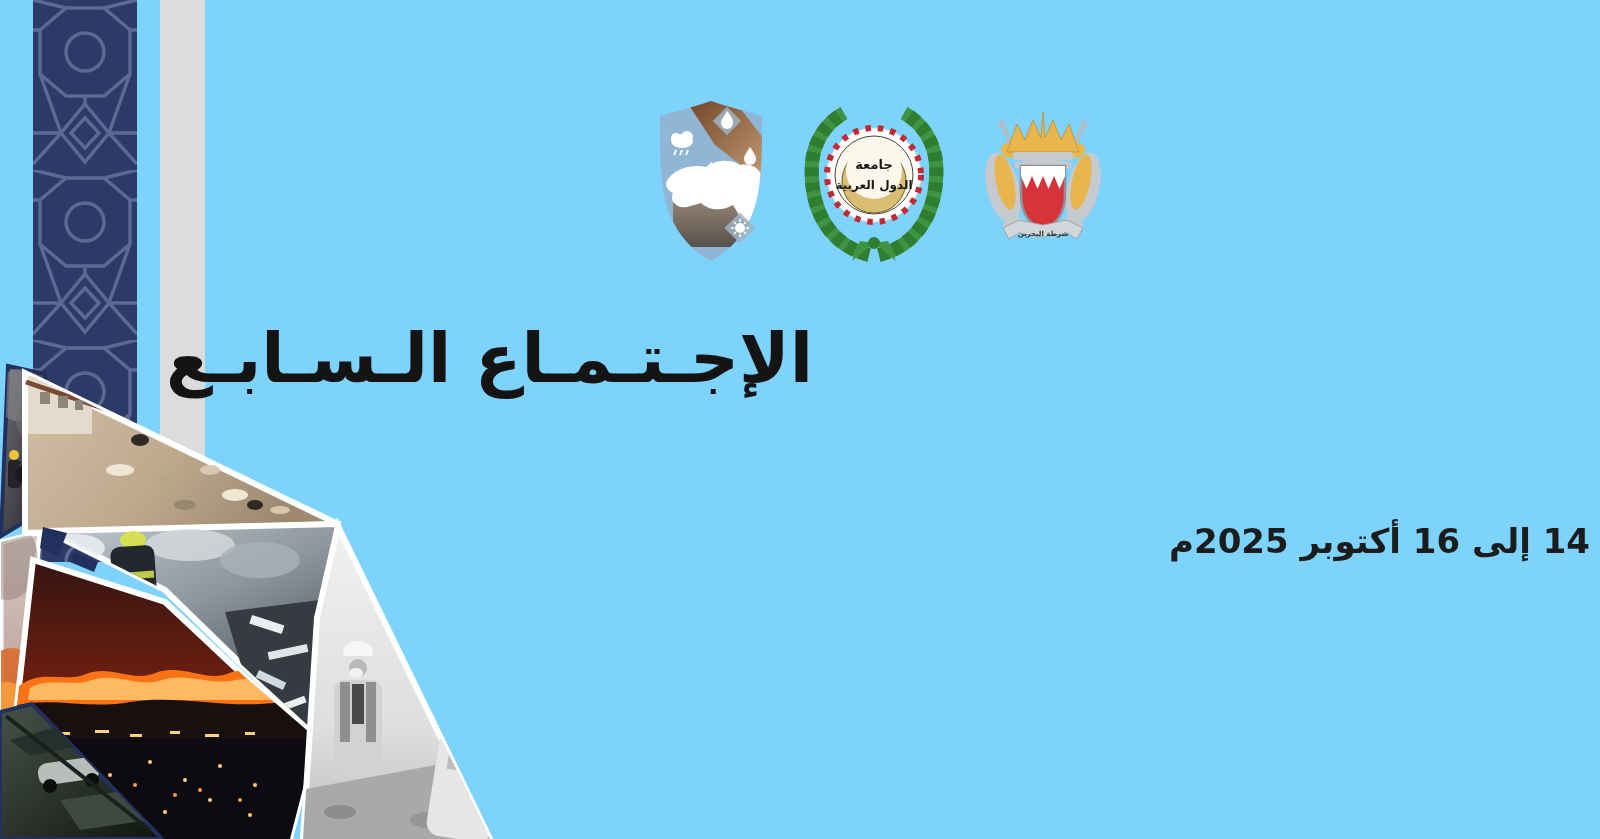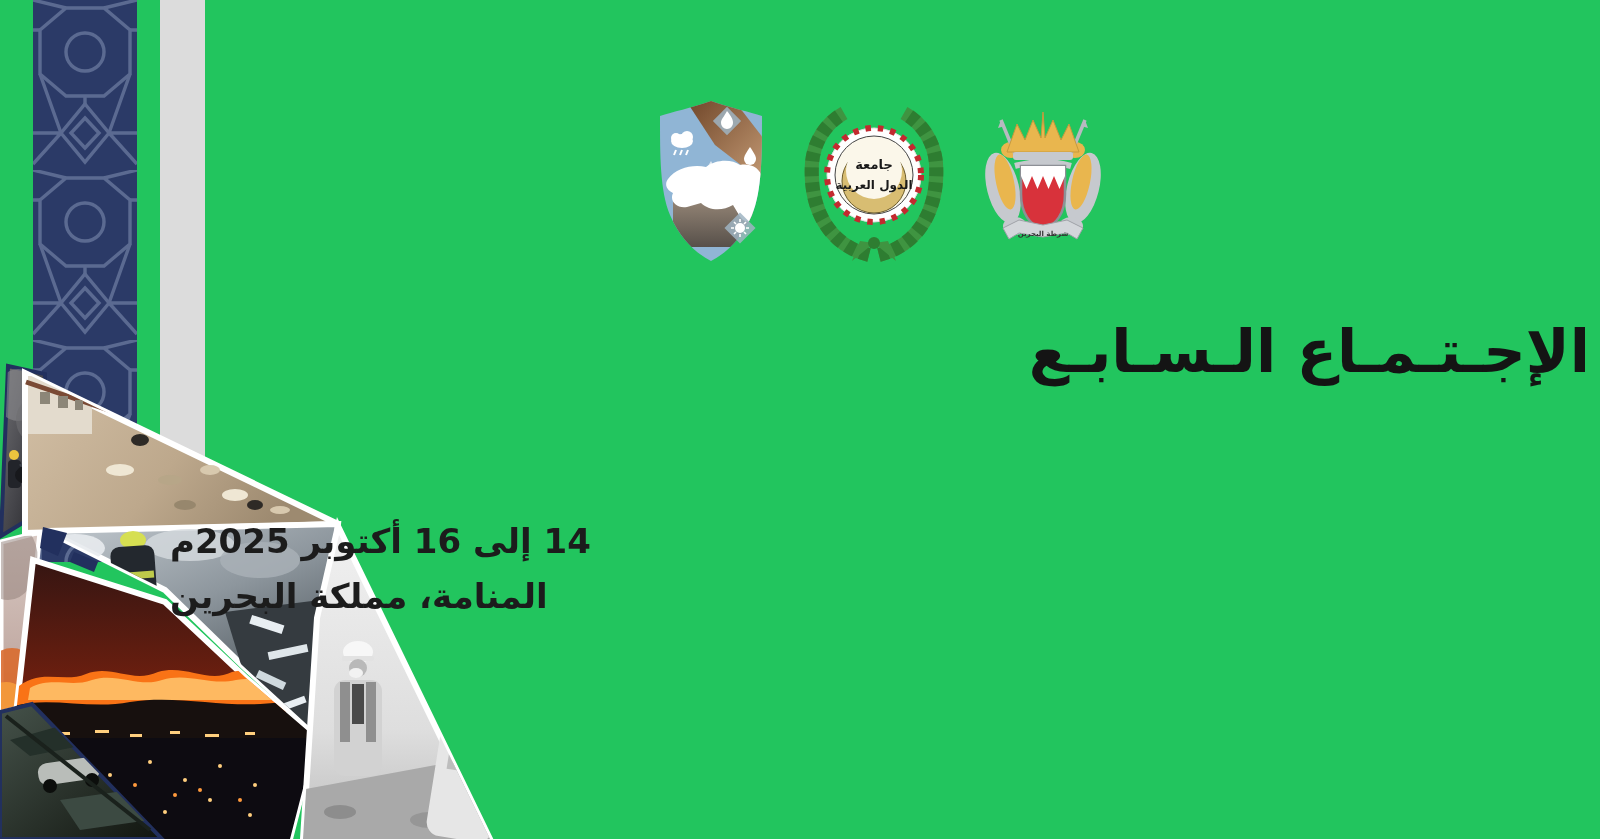--- a/index.html
+++ b/index.html
@@ -1,24 +1,24 @@
 <!DOCTYPE html>
 <html lang="ar"><head>
 <meta charset="utf-8">
 <style>
   html,body{margin:0;padding:0;background:#888;}
-  #stage{position:relative;width:1600px;height:839px;background:#22c55e;overflow:hidden;
+  #stage{position:relative;width:1600px;height:839px;background:#7dd3fc;overflow:hidden;
          font-family:"DejaVu Sans",sans-serif;}
   .bg-svg{position:absolute;left:0;top:0;width:1600px;height:839px;display:block;}
   .logo-row{position:absolute;left:160px;right:0;top:94px;height:174px;display:flex;
             justify-content:center;align-items:center;gap:32px;}
   .logo-row svg{display:block;}
-  .title-block{position:absolute;left:166px;right:10px;top:302px;text-align:right;
-               direction:rtl;color:#141414;font-weight:bold;font-size:59px;line-height:1.68;}
-  .detail-block{position:absolute;left:170px;right:10px;top:514px;text-align:left;
+  .title-block{position:absolute;left:166px;right:10px;top:302px;text-align:left;
+               direction:rtl;color:#141414;font-weight:bold;font-size:68px;line-height:1.68;}
+  .detail-block{position:absolute;left:170px;right:10px;top:514px;text-align:right;
                 direction:rtl;color:#1c1c1c;font-weight:bold;font-size:34px;line-height:1.62;}
   .t-line{white-space:nowrap;}
   svg text{font-family:"DejaVu Sans",sans-serif;}
 </style>
 </head>
 <body>
 
 <div id="stage">
 
   <svg class="bg-svg" viewBox="0 0 1600 839" aria-hidden="true">
@@ -320,16 +320,15 @@
       <text x="62" y="126" text-anchor="middle" font-size="7" font-weight="bold" fill="#333333" direction="rtl">شرطة البحرين</text>
     </svg>
   </div>
 
   <div class="title-block">
     <div class="t-line">الإجـتـمـاع الـسـابـع</div>
   </div>
 
   <div class="detail-block">
     <div class="t-line">14 إلى 16 أكتوبر 2025م</div>
-    <div class="t-line">المنامة، مملكة البحرين</div>
   </div>
 
 </div>
 
 </body></html>

